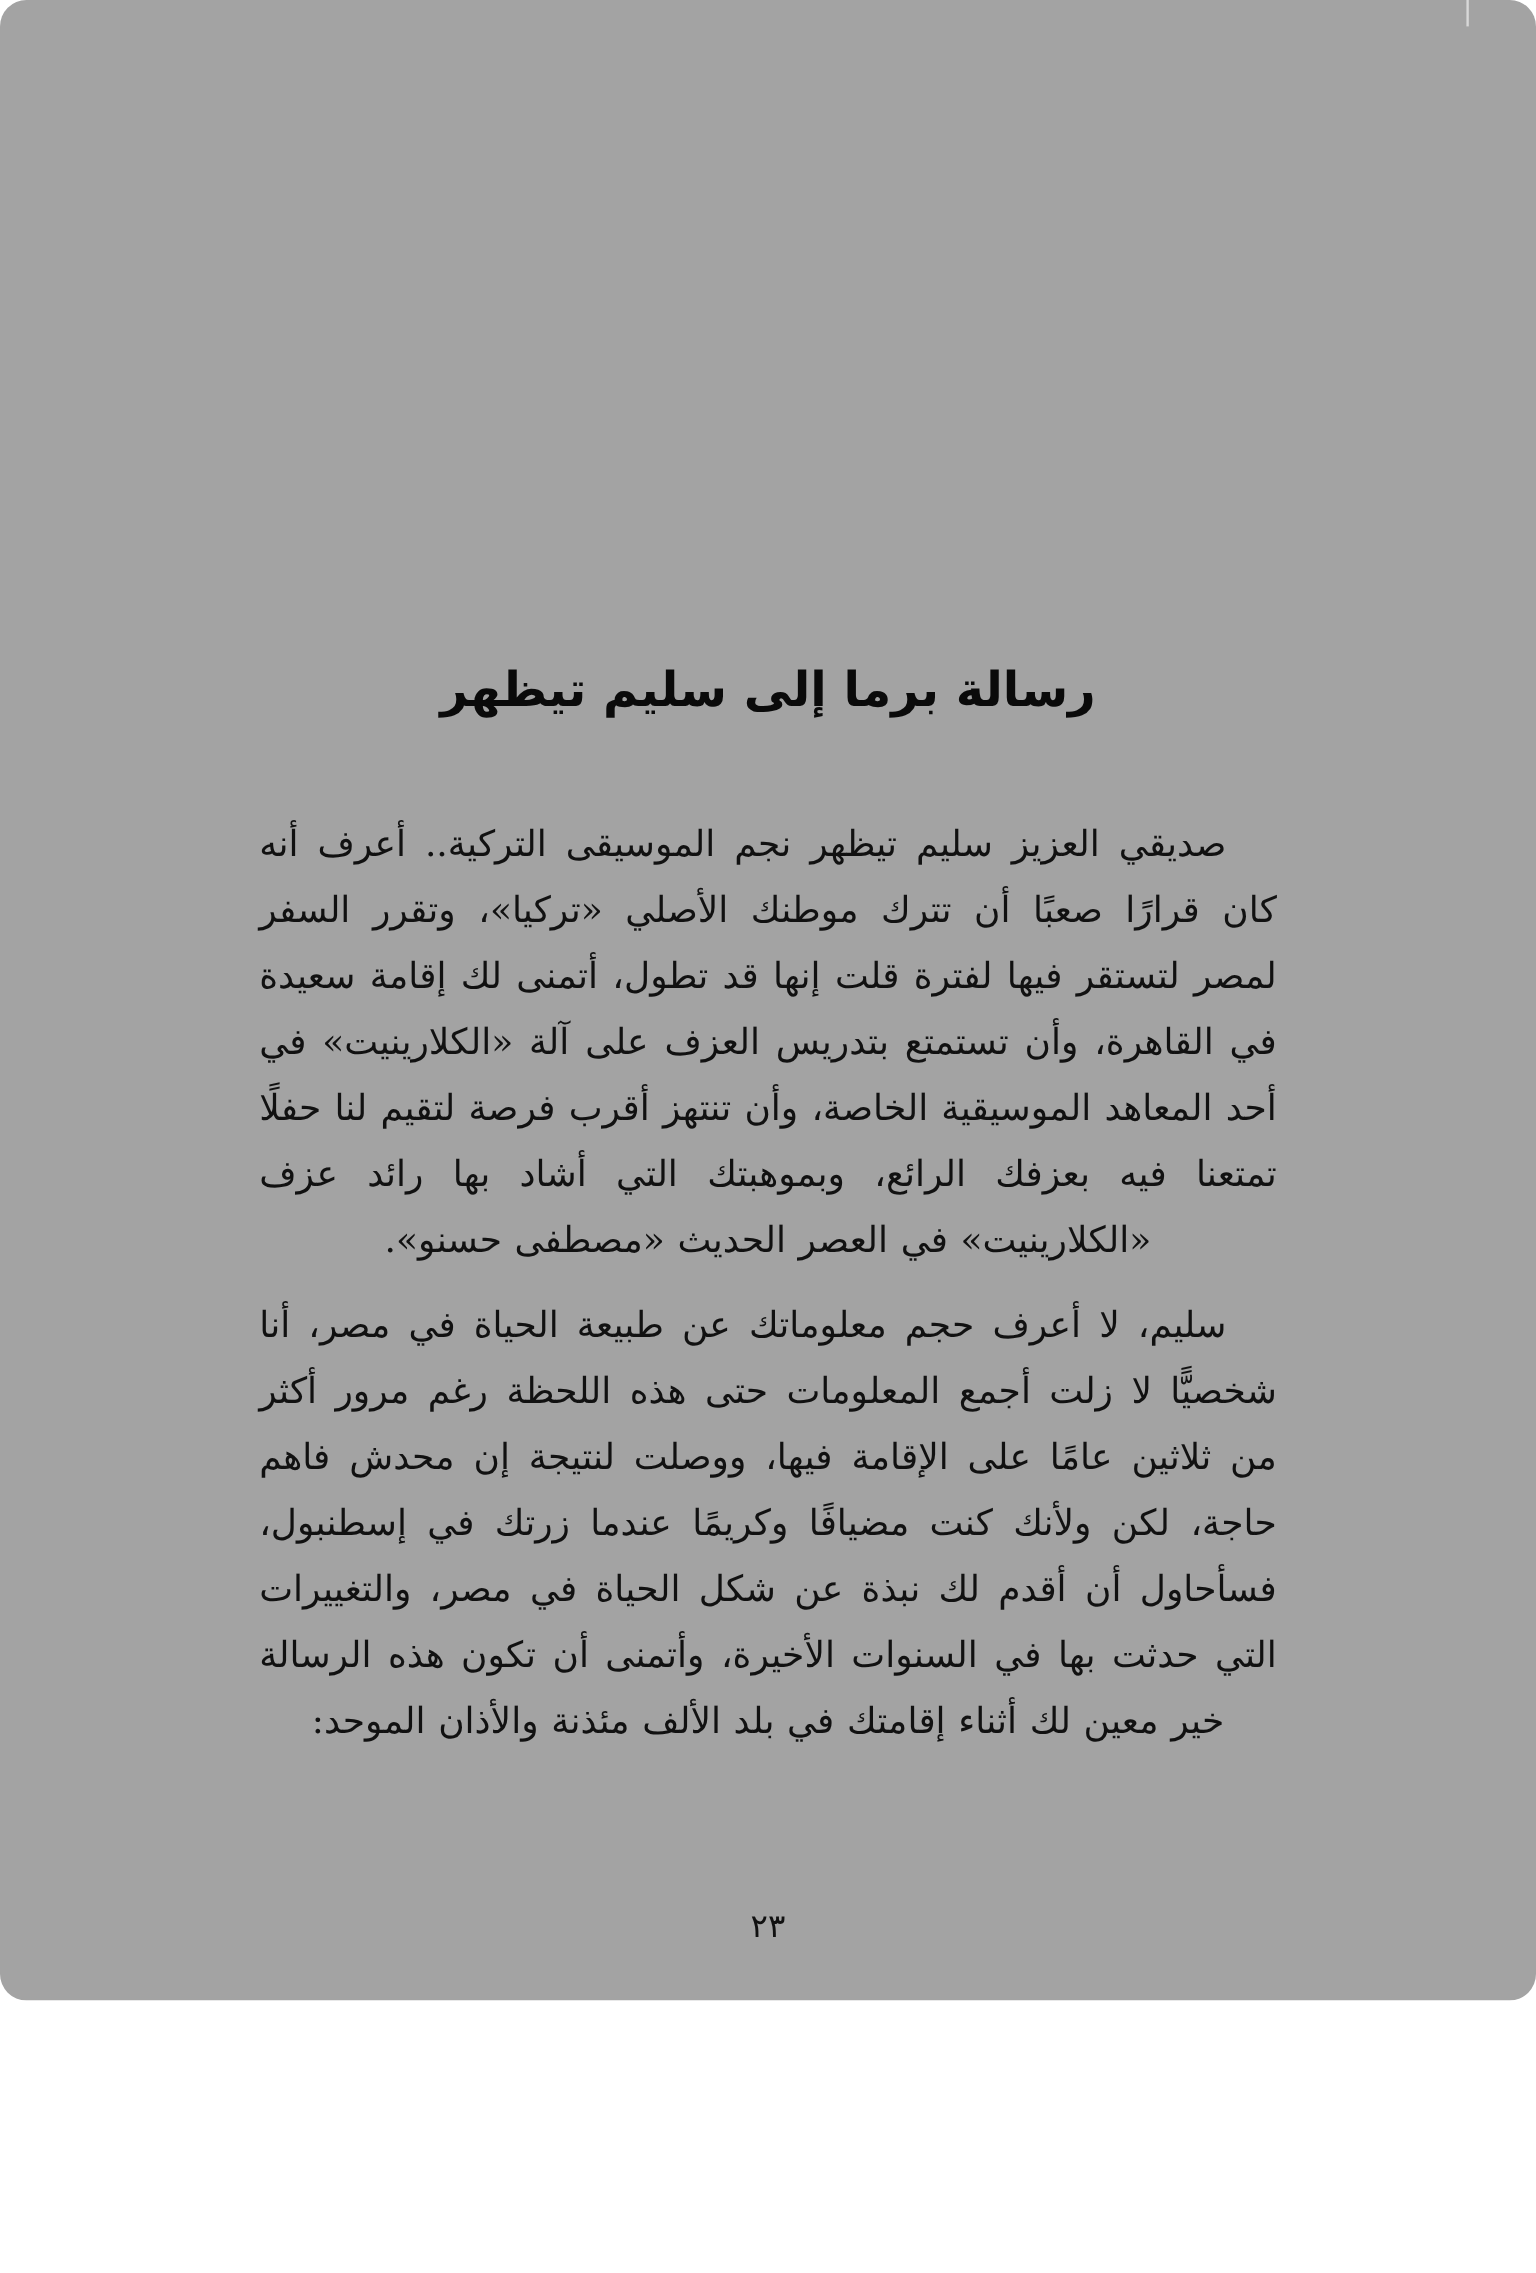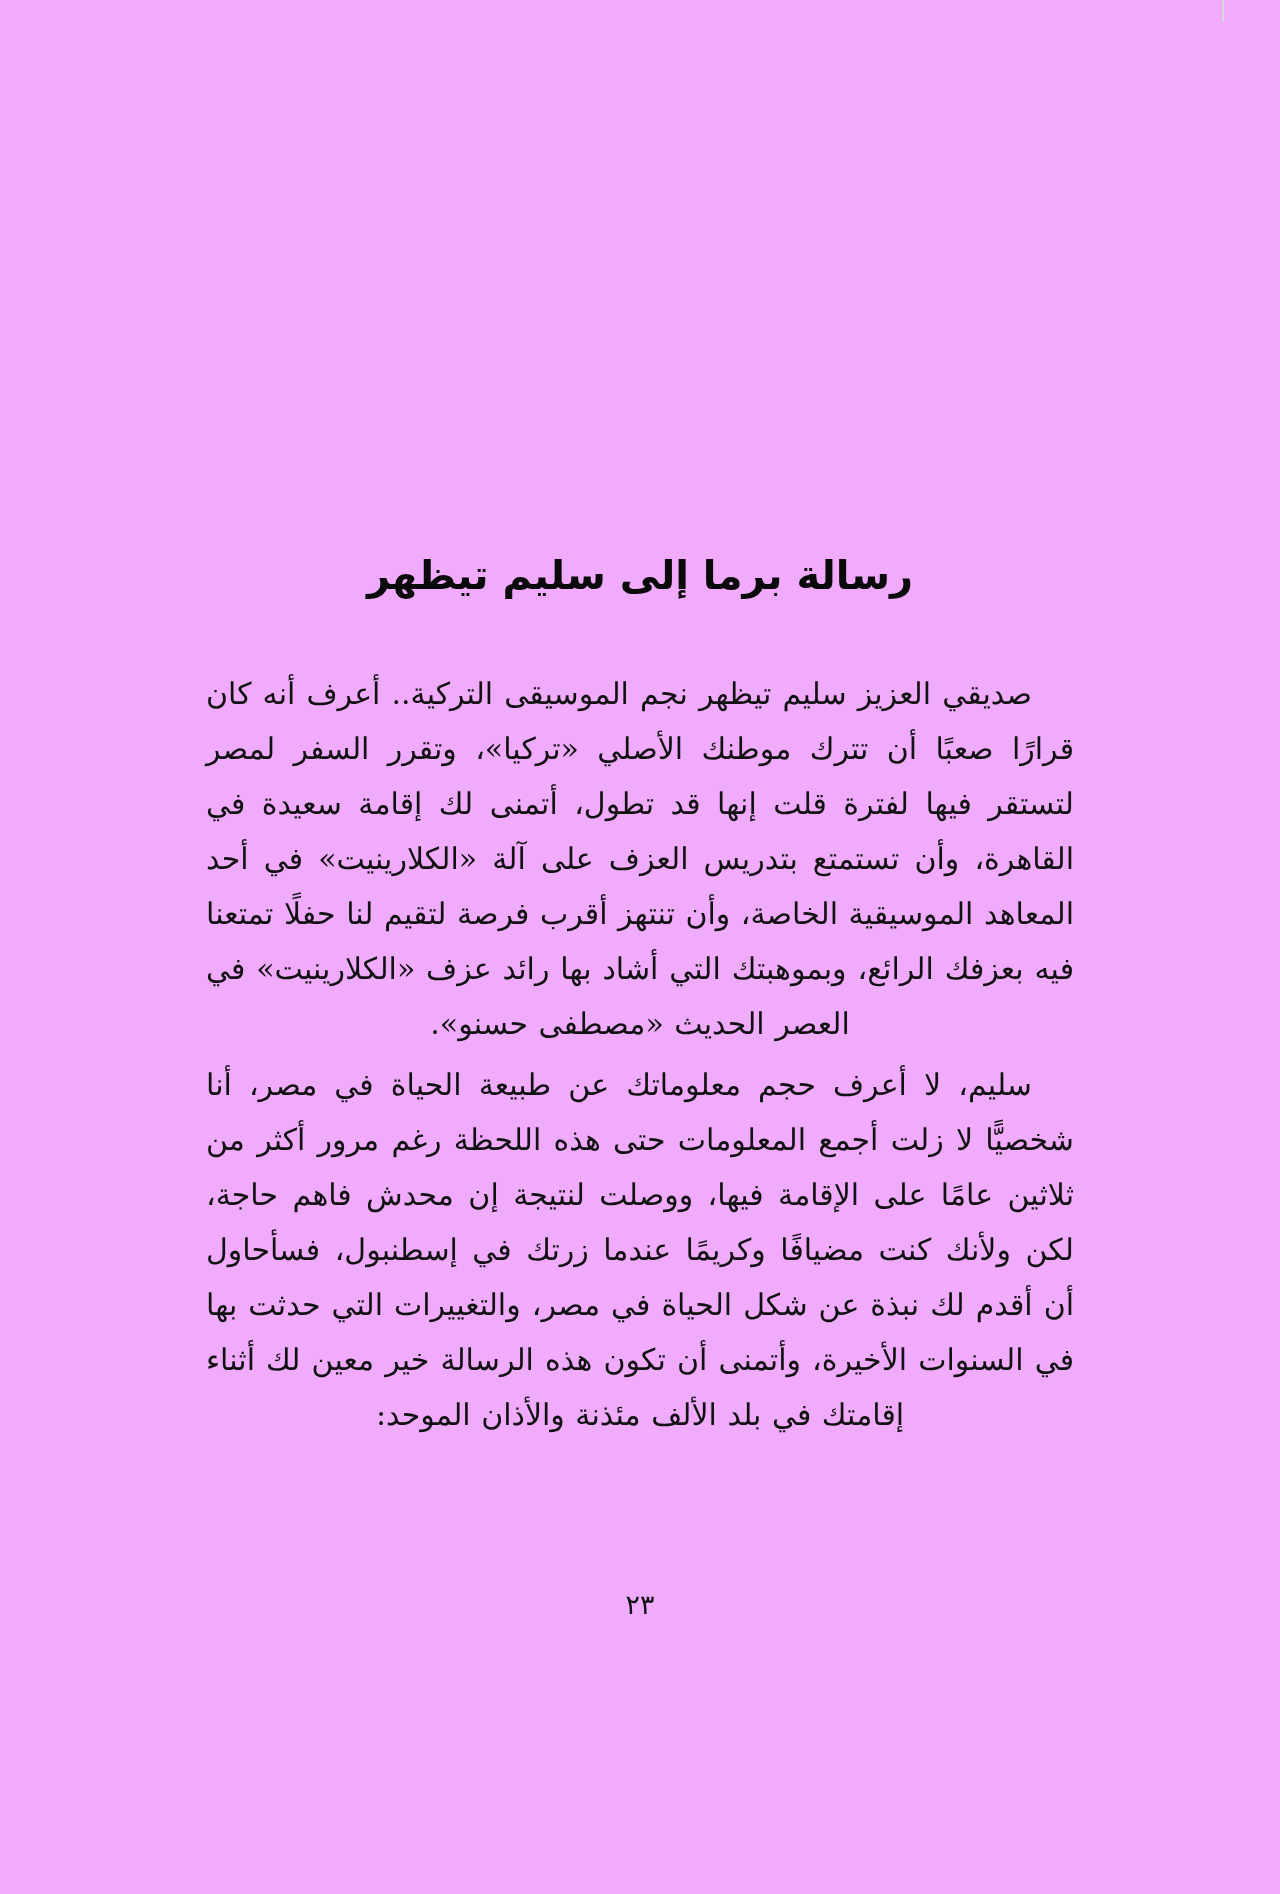--- a/index.html
+++ b/index.html
@@ -5,25 +5,26 @@
 <style>
   html, body {
     margin: 0;
     padding: 0;
     background: #ffffff;
   }
 
   .page {
     position: relative;
     width: 1280px;
-    height: 1894px;
+    height: 1667px;
     margin: 0 auto;
-    background: #f0abfc;
+    background: #a3a3a3;
     overflow: hidden;
     box-sizing: border-box;
+    border-radius: 22px;
   }
 
   
   .edge-mark {
     position: absolute;
     top: 0;
     right: 56px;
     width: 2px;
     height: 22px;
     background: #d8d8d8;
@@ -58,21 +59,21 @@
     text-align: justify;
     text-align-last: center;
     font-family: "DejaVu Serif", "Liberation Serif", serif;
     font-size: 30px;
     line-height: 55px;
     color: #111111;
     word-spacing: 1px;
   }
 
   .body-text p {
-    margin: 6px;
+    margin: 16px;
     text-indent: 42px;
     text-align: justify;
   }
 
   .body-text p:last-child {
     text-align: justify;
   }
 
   .page-number {
     position: absolute;

